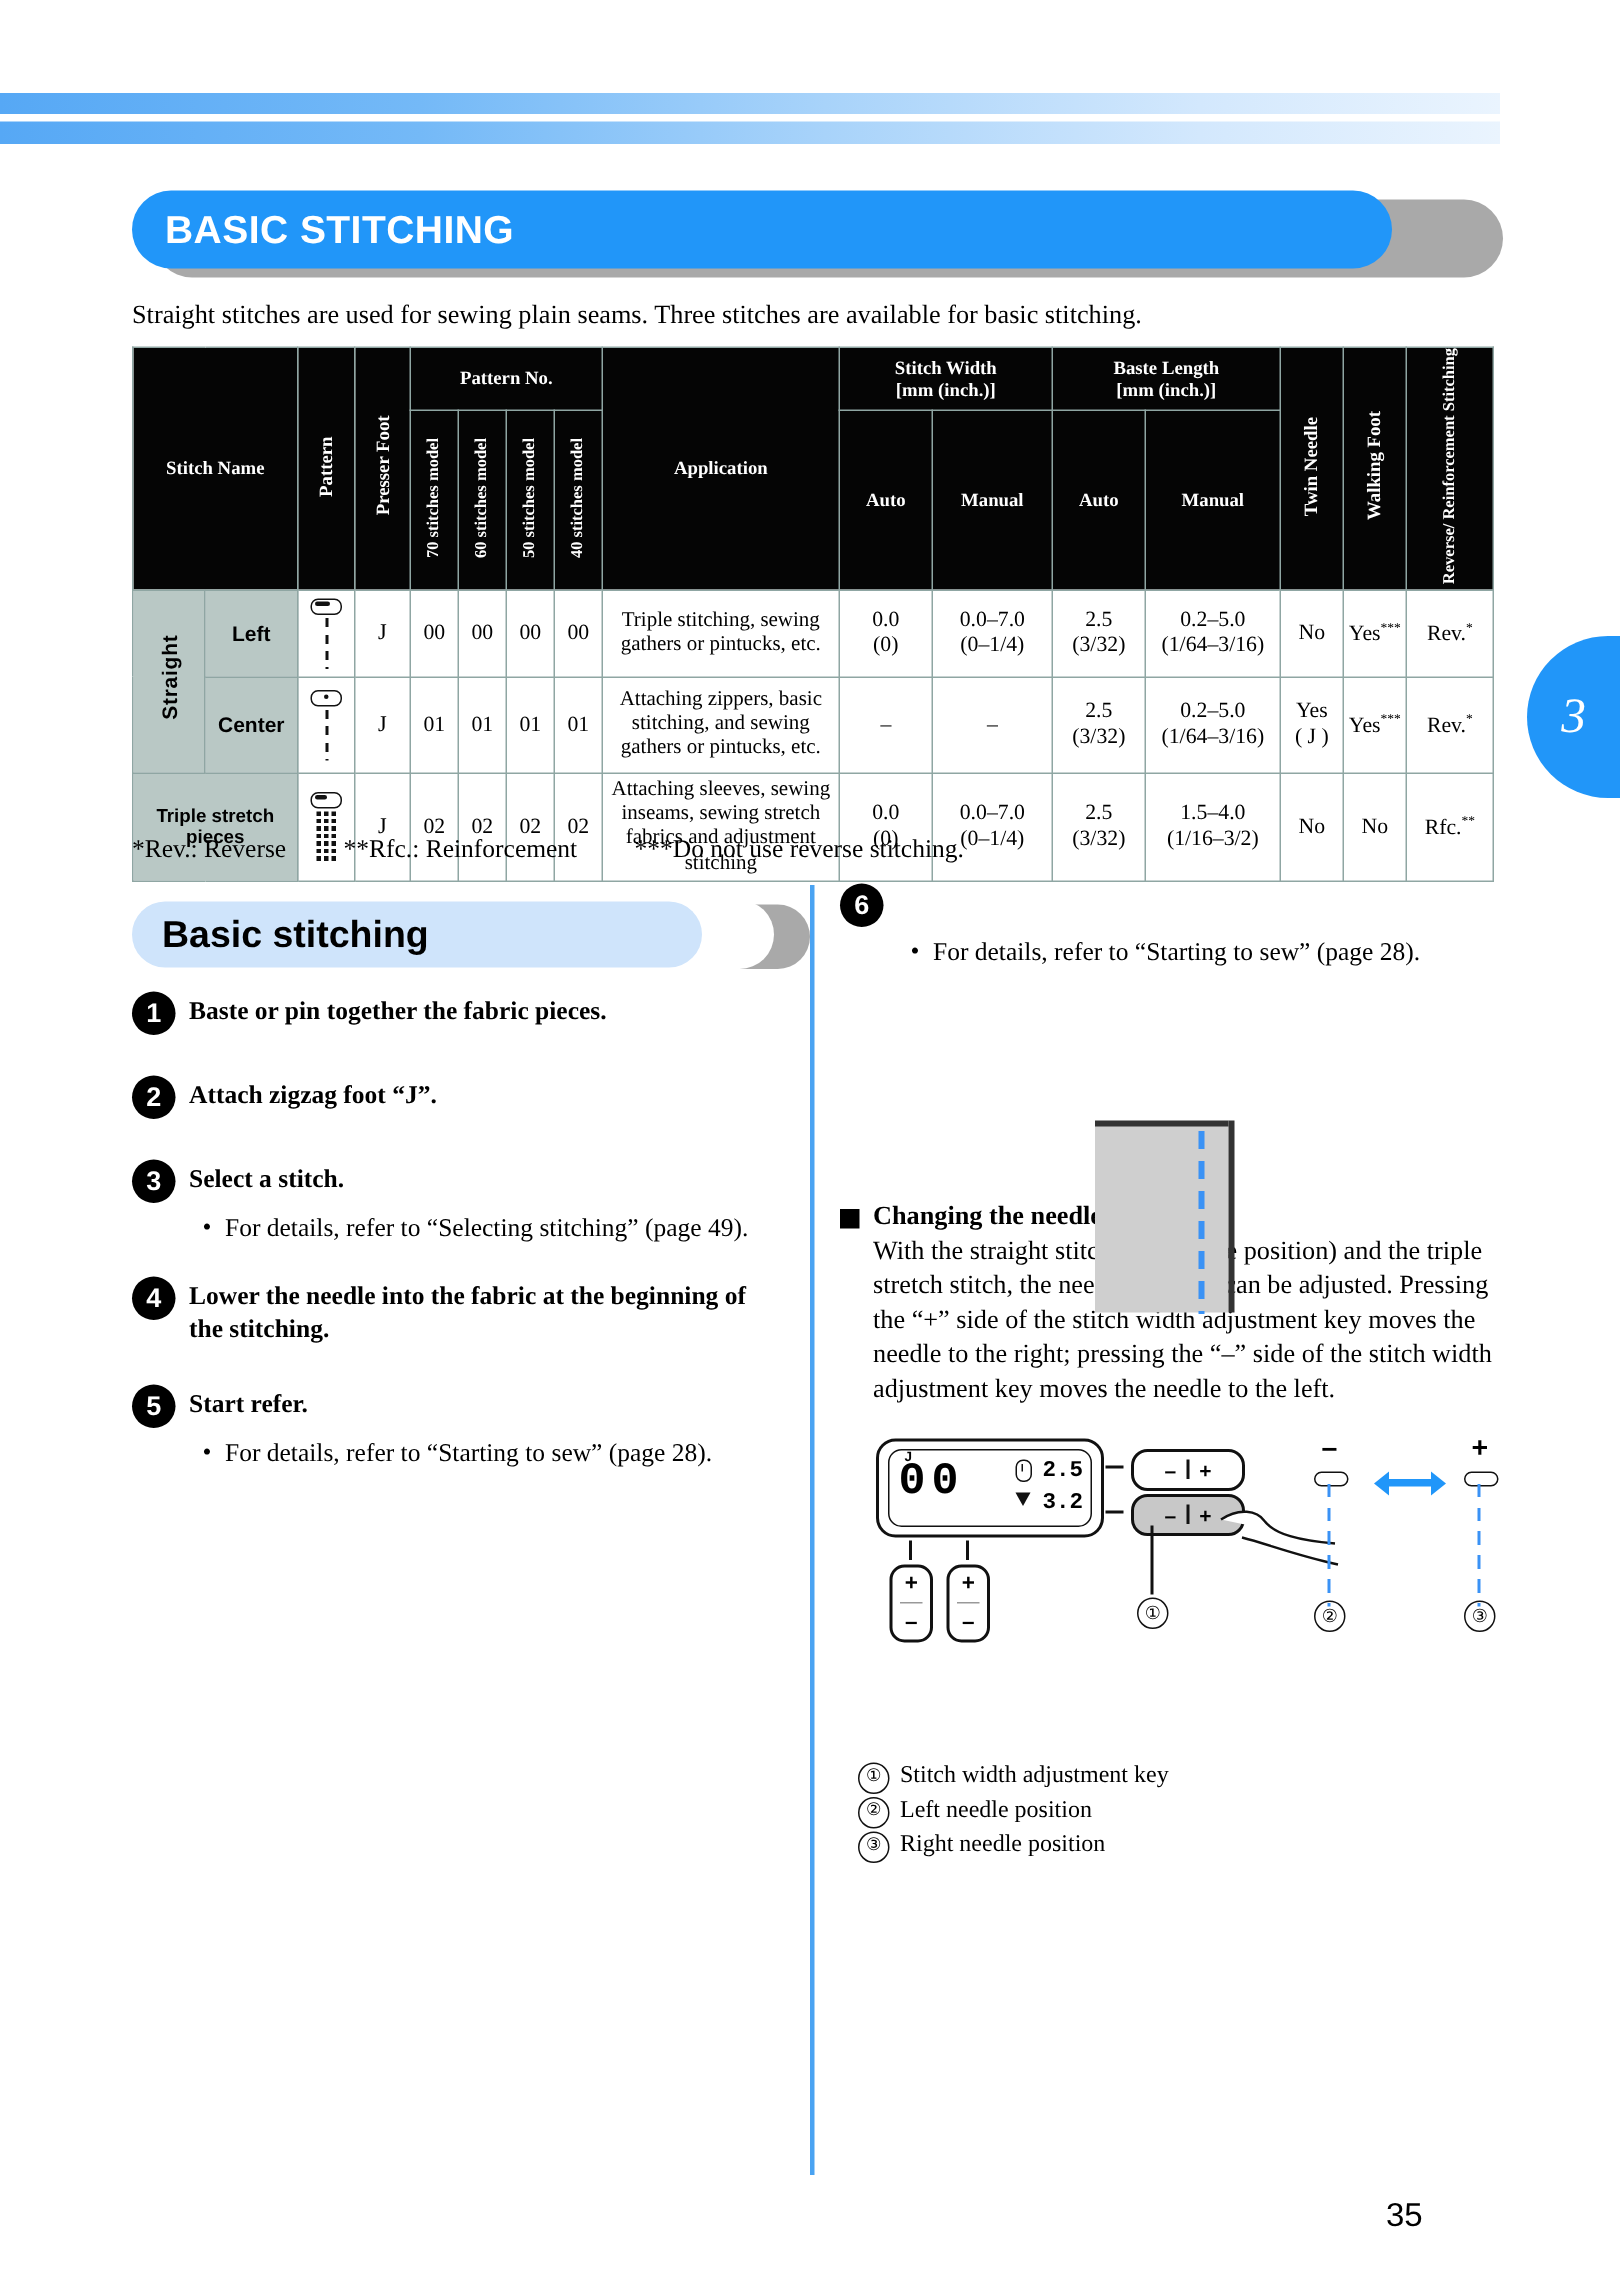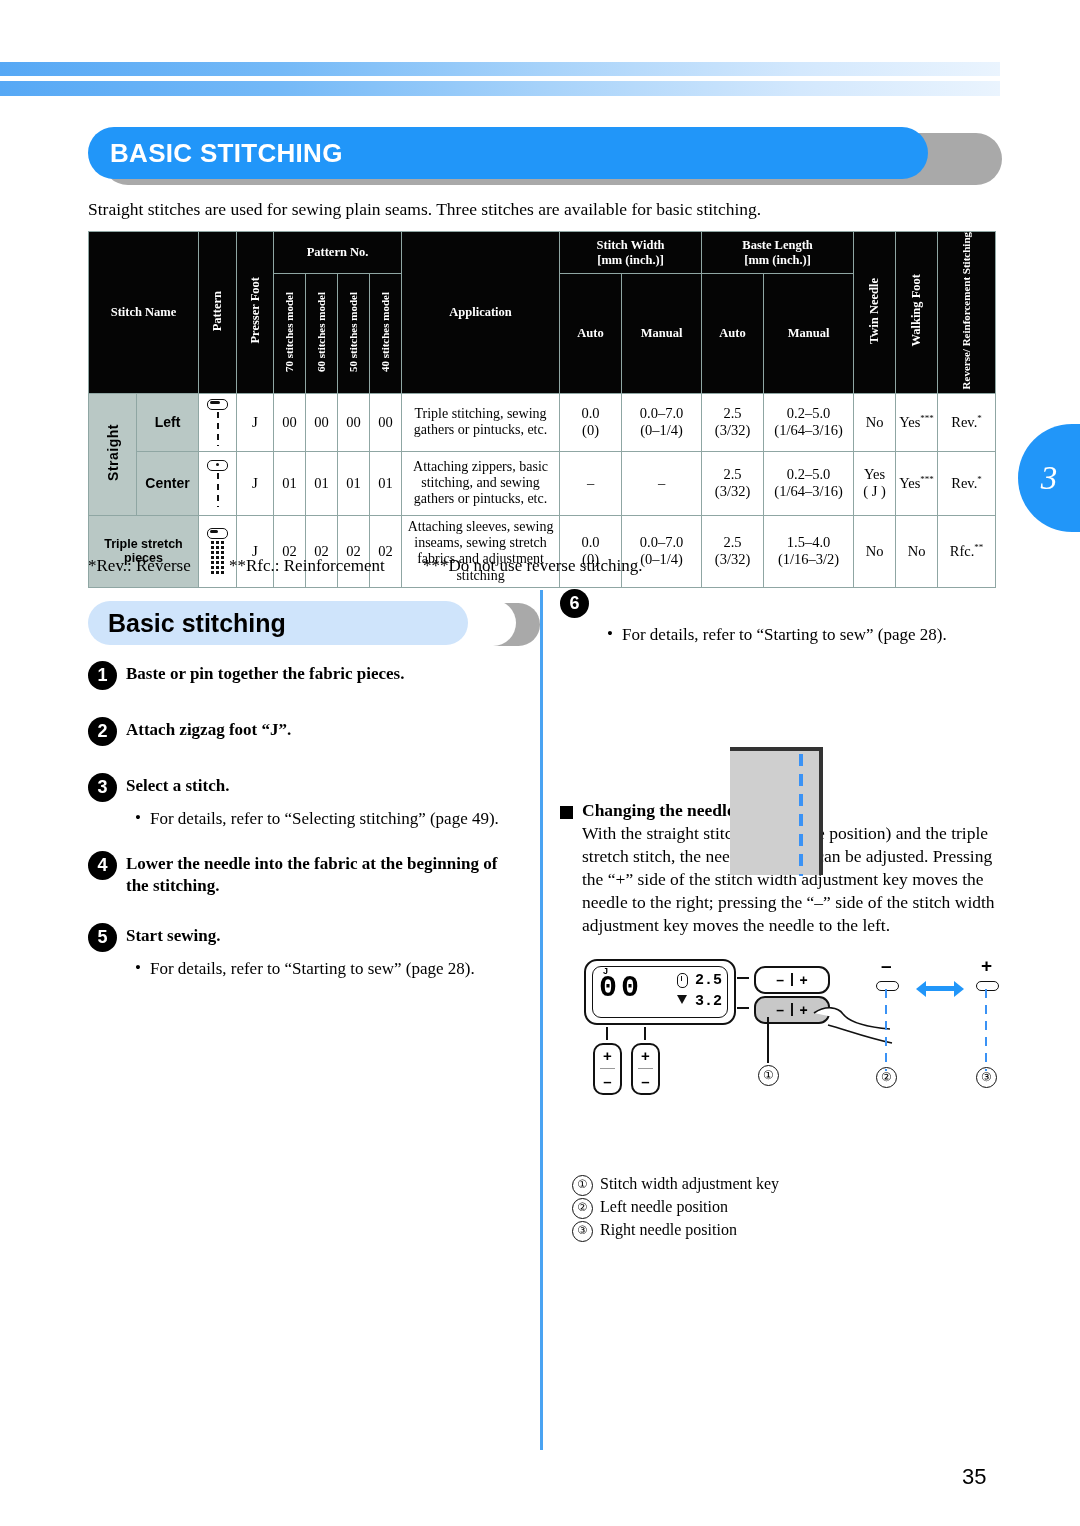--- a/index.html
+++ b/index.html
@@ -162,21 +162,21 @@
   .arrow2{position:absolute;display:flex;align-items:center;}
   .arrow2 .shaft{width:28px;height:5px;background:#2196f9;}
   .arrow2 .hl{width:0;height:0;border-top:8px solid transparent;border-bottom:8px solid transparent;border-right:10px solid #2196f9;}
   .arrow2 .hr{width:0;height:0;border-top:8px solid transparent;border-bottom:8px solid transparent;border-left:10px solid #2196f9;}
 
   .legend{margin-left:12px;margin-top:2px;font-size:16px;line-height:1.33;}
   .legend .row{display:flex;align-items:flex-start;}
   .legend .cn{width:19px;height:19px;border:1.2px solid #111;border-radius:50%;
      display:flex;align-items:center;justify-content:center;font-size:11.5px;margin-right:7px;flex:0 0 auto;margin-top:2px;}
 
-  .pageno{position:absolute;left:962px;top:1464px;font-size:22px;font-family:"Liberation Sans",sans-serif;}
+  .pageno{position:absolute;left:924px;top:1464px;font-size:22px;font-family:"Liberation Sans",sans-serif;}
   .finger{position:absolute;}
 </style>
 </head>
 <body>
 
 <div class="topbars">
   <div class="topbar"></div>
   <div class="topbar second"></div>
 </div>
 
@@ -391,21 +391,21 @@
   </div>
 
   <div class="step">
     <div class="num">4</div>
     <div class="step-title">Lower the needle into the fabric at the beginning of the stitching.</div>
   </div>
   <div class="gap"></div>
 
   <div class="step">
     <div class="num">5</div>
-    <div class="step-title">Start sewing.</div>
+    <div class="step-title">Start refer.</div>
   </div>
   <div class="bullets">
     <div class="bullet">For details, refer to “Starting to sew” (page 28).</div>
   </div>
 </div>
 
 <div class="col-right">
 
   <div class="step">
     <div class="num">6</div>

